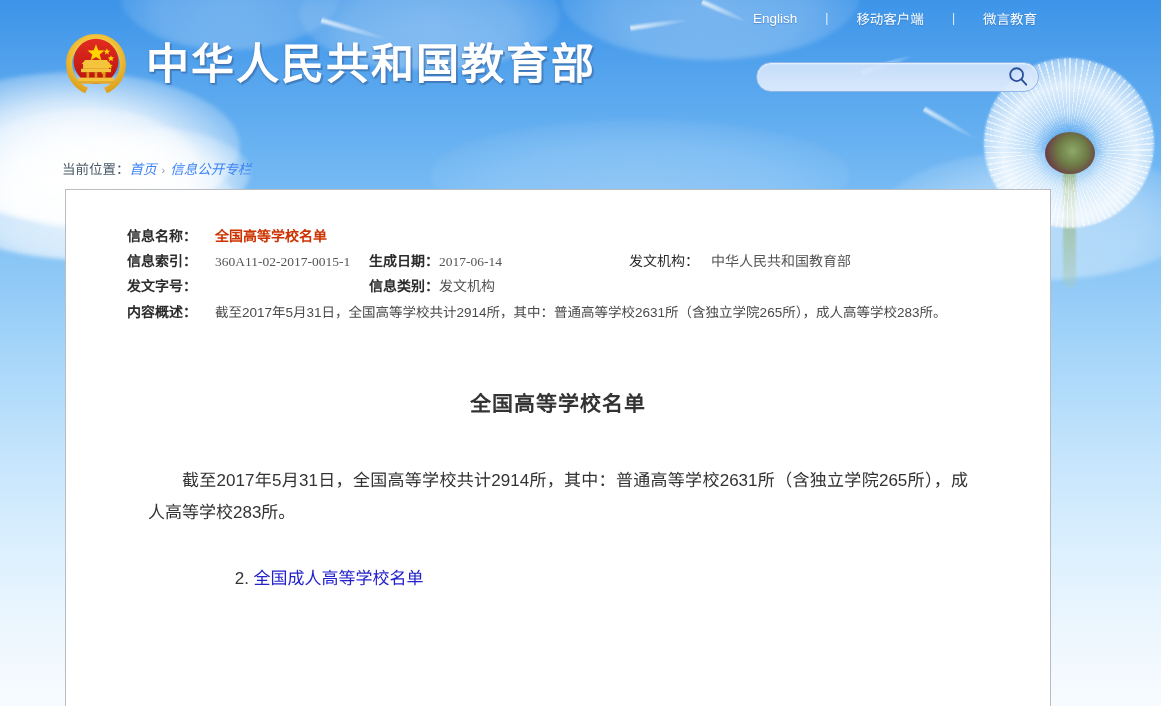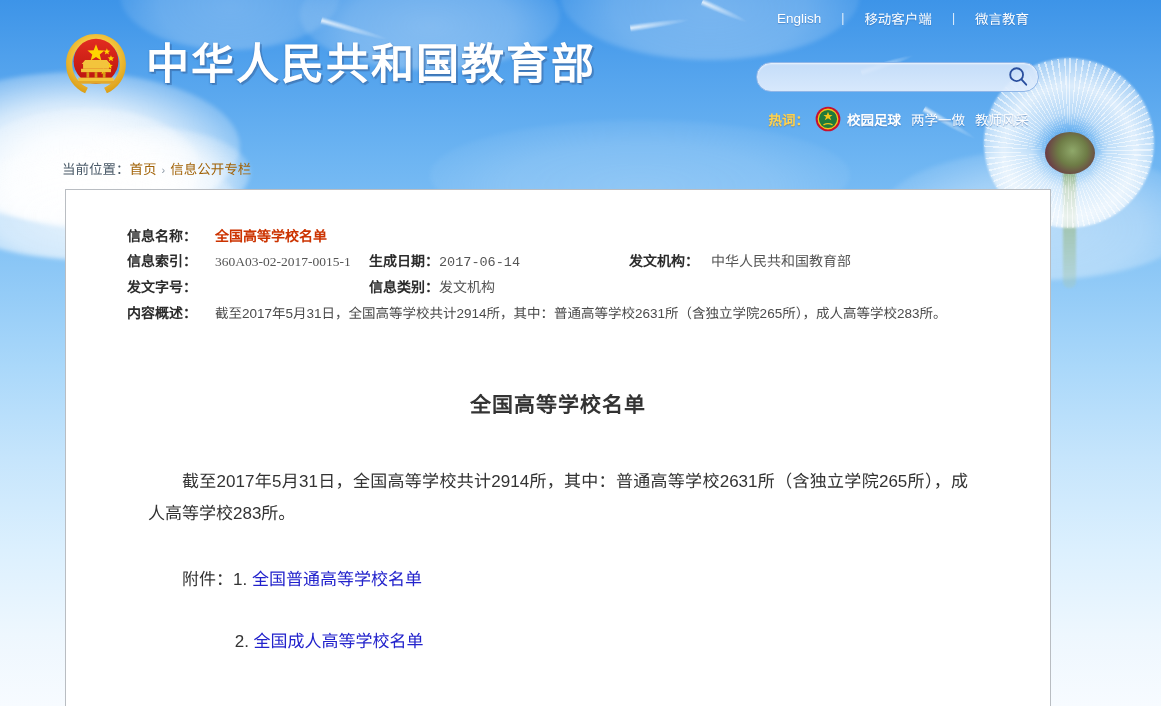--- a/index.html
+++ b/index.html
@@ -123,22 +123,22 @@
   }
   #site-title-en {
     font-family: "Liberation Sans", sans-serif;
     font-size: 15.5px; color: #ffffff; letter-spacing: .4px;
     margin-top: 3px; white-space: nowrap;
     text-shadow: 1px 1px 0 rgba(60,110,170,.5);
   }
 
   
   #top-links {
-    position: absolute; right: 120px; top: 8px;
-    display: flex; align-items: center; gap: 8px;
+    position: absolute; right: 112px; top: 8px;
+    display: flex; align-items: center; gap: 16px;
     font-size: 13.5px; color: #fff;
   }
   #top-links a {
     color: #ffffff; text-decoration: none; padding: 0 12px;
     text-shadow: 0 1px 1px rgba(40,90,160,.45);
   }
   #top-links .sep { color: rgba(255,255,255,.85); font-size: 12px; }
 
   
   #search-wrap {
@@ -181,21 +181,21 @@
     text-shadow: 0 1px 1px rgba(40,90,160,.5);
   }
   #hotwords a.plain { font-weight: normal; }
 
   
   #breadcrumb {
     position: relative; z-index: 5;
     margin: 8px 0 0 62px;
     font-size: 13.5px; color: #4a5a68;
   }
-  #breadcrumb a { color: #a16207; text-decoration: none; }
+  #breadcrumb a { color: #3b82f6; text-decoration: none; font-style: italic; }
   #breadcrumb .crumb-sep { color: #8a98a4; margin: 0 5px; font-size: 11px; }
 
   
   #content-panel {
     position: relative; z-index: 5;
     margin: 11px 0 0 65px;
     width: 986px;
     min-height: 520px;
     background: #ffffff;
     border: 1px solid #b9bdc2;
@@ -212,23 +212,23 @@
     line-height: 25px;
   }
   #doc-meta .val { color: #4a4a4a; }
   #meta-row1 .val a { color: #cc3300; text-decoration: none; font-weight: bold; }
 
   .meta-line { display: flex; align-items: baseline; }
   .cell-l  { width: 88px; font-weight: bold; color: #2b2b2b; flex: none; }
   .cell-v1 { width: 142px; color: #555; font-family: "Liberation Serif", serif; font-size: 13.5px; flex: none; }
   .cell-l2 { width: 82px; font-weight: bold; color: #2b2b2b; flex: none; text-align: right; }
   .cell-v2 { width: 190px; color: #555; flex: none; }
-  .cell-l3 { width: 82px; font-weight: bold; color: #2b2b2b; flex: none; }
+  .cell-l3 { width: 82px; font-weight: normal; color: #2b2b2b; flex: none; }
   .cell-v3 { color: #555; }
-  .cell-v2.mono { font-family: Liberation Mono, monospace; font-size: 13.5px; }
+  .cell-v2.mono { font-family: Liberation Serif, serif; font-size: 13.5px; }
 
   .summary-line { display: flex; align-items: flex-start; margin-top: 1px; }
   .summary-line .cell-l { padding-top: 0; }
   .summary-text { color: #4a4a4a; font-size: 13.5px; line-height: 25px; width: 800px; }
 
   
   #article { margin-top: 62px; padding: 0 82px 30px 82px; }
   #article-title {
     text-align: center; font-size: 21px; font-weight: bold;
     color: #333; letter-spacing: 1px;
@@ -327,55 +327,40 @@
         <span>
           <svg width="22" height="22" viewBox="0 0 24 24" fill="none" stroke="#2a4f9e" stroke-width="2" stroke-linecap="round">
             <circle cx="10.5" cy="10.5" r="7"></circle>
             <line x1="16" y1="16" x2="21" y2="21.5"></line>
           </svg>
         </span>
       </button>
     </div>
   </div>
 
-  <div id="hotwords">
-    <span id="hotwords-label">热词：</span>
-    <span id="hotwords-badge">
-      <svg viewBox="0 0 40 40" width="26" height="26" aria-hidden="true">
-        <circle cx="20" cy="20" r="19" fill="#c8102e"></circle>
-        <circle cx="20" cy="20" r="15" fill="#1f7a3a"></circle>
-        <circle cx="20" cy="20" r="15" fill="none" stroke="#f0c419" stroke-width="2"></circle>
-        <path d="M20 9 L22 14 L27 14 L23 17 L25 22 L20 19 L15 22 L17 17 L13 14 L18 14 Z" fill="#f0c419"></path>
-        <path d="M13 29 q7 -4 14 0" stroke="#f0c419" stroke-width="2" fill="none"></path>
-      </svg>
-    </span>
-    <a href="#">校园足球</a>
-    <a href="#" class="plain">两学一做</a>
-    <a href="#" class="plain">教师风采</a>
-  </div>
 </header>
 
 <div id="breadcrumb">
   <span>当前位置：</span><a href="#">首页</a><span class="crumb-sep">›</span><a href="#">信息公开专栏</a>
 </div>
 
 <main id="content-panel">
 
   <section id="doc-meta">
 
     <div class="meta-line" id="meta-row1">
       <span class="cell-l">信息名称：</span>
       <span class="val">
         <a href="#">全国高等学校名单</a>
       </span>
     </div>
 
     <div class="meta-line">
       <span class="cell-l">信息索引：</span>
-      <span class="cell-v1">360A03-02-2017-0015-1</span>
+      <span class="cell-v1">360A11-02-2017-0015-1</span>
       <span class="cell-l2">生成日期：</span>
       <span class="cell-v2 mono">2017-06-14</span>
       <span class="cell-l3">发文机构：</span>
       <span class="cell-v3">中华人民共和国教育部</span>
     </div>
 
     <div class="meta-line">
       <span class="cell-l">发文字号：</span>
       <span class="cell-v1"></span>
       <span class="cell-l2">信息类别：</span>
@@ -390,24 +375,20 @@
   </section>
 
   <article id="article">
     <h1 id="article-title">全国高等学校名单</h1>
 
     <div id="article-body">
       <p>截至2017年5月31日，全国高等学校共计2914所，其中：普通高等学校2631所（含独立学院265所），成人高等学校283所。</p>
     </div>
 
     <div id="attachments">
-      <div class="att-line">
-        <span>附件：</span><span>1.</span>
-        <a href="#">全国普通高等学校名单</a>
-      </div>
       <div class="att-line indented">
         <span>2.</span>
         <a href="#">全国成人高等学校名单</a>
       </div>
     </div>
   </article>
 
 </main>
 
 </body></html>

